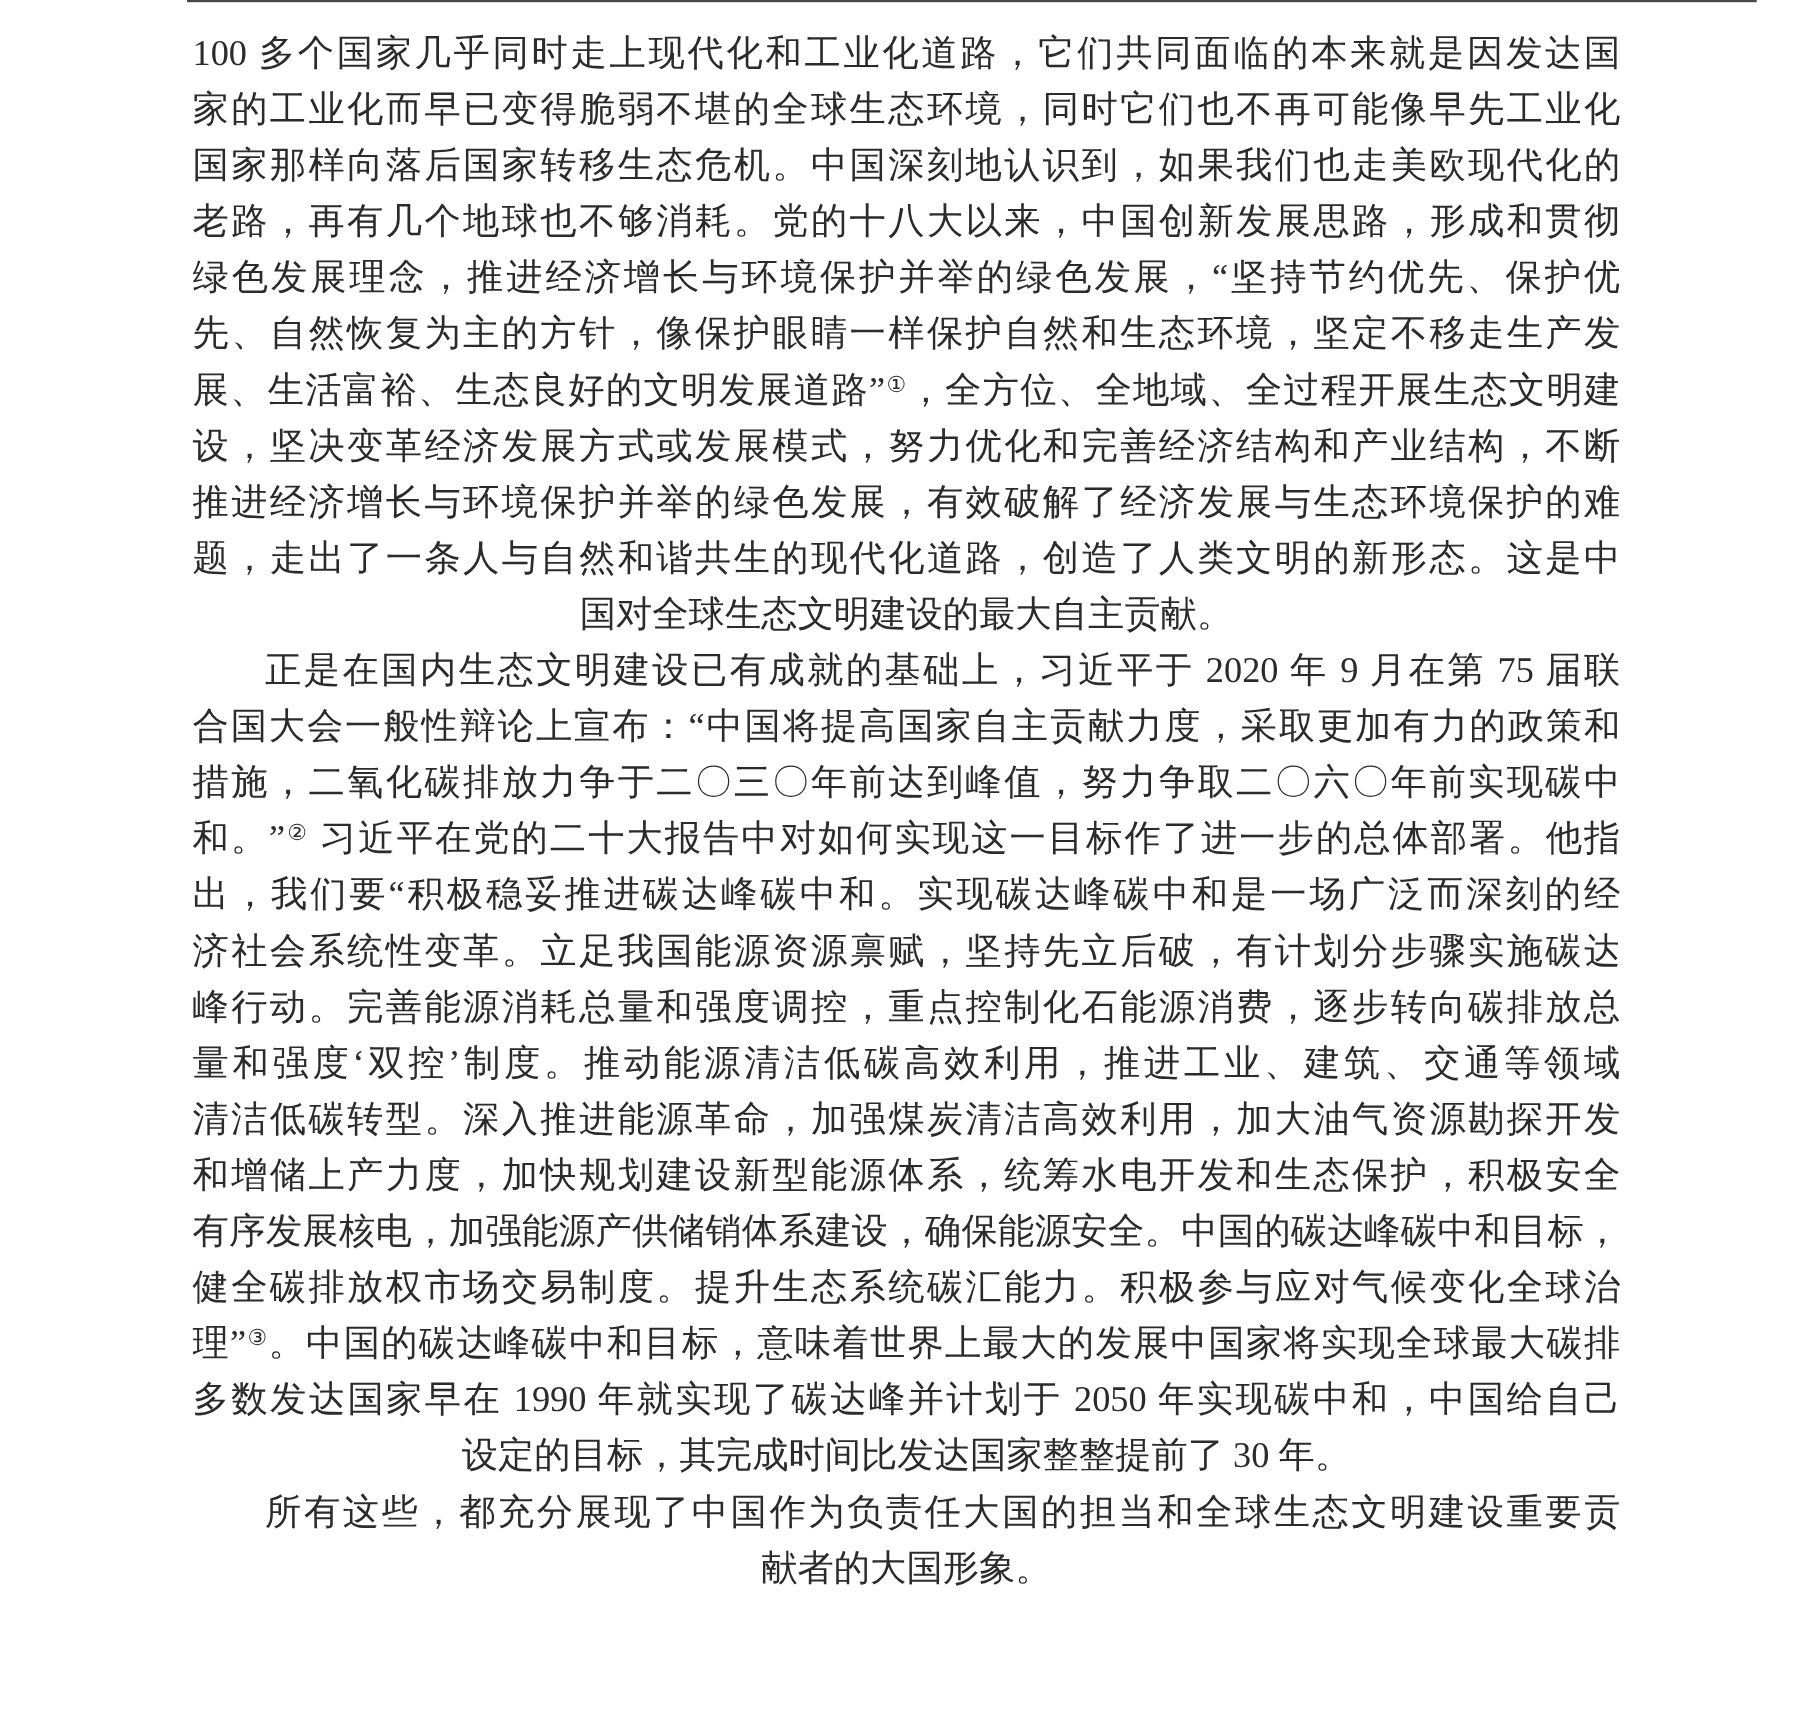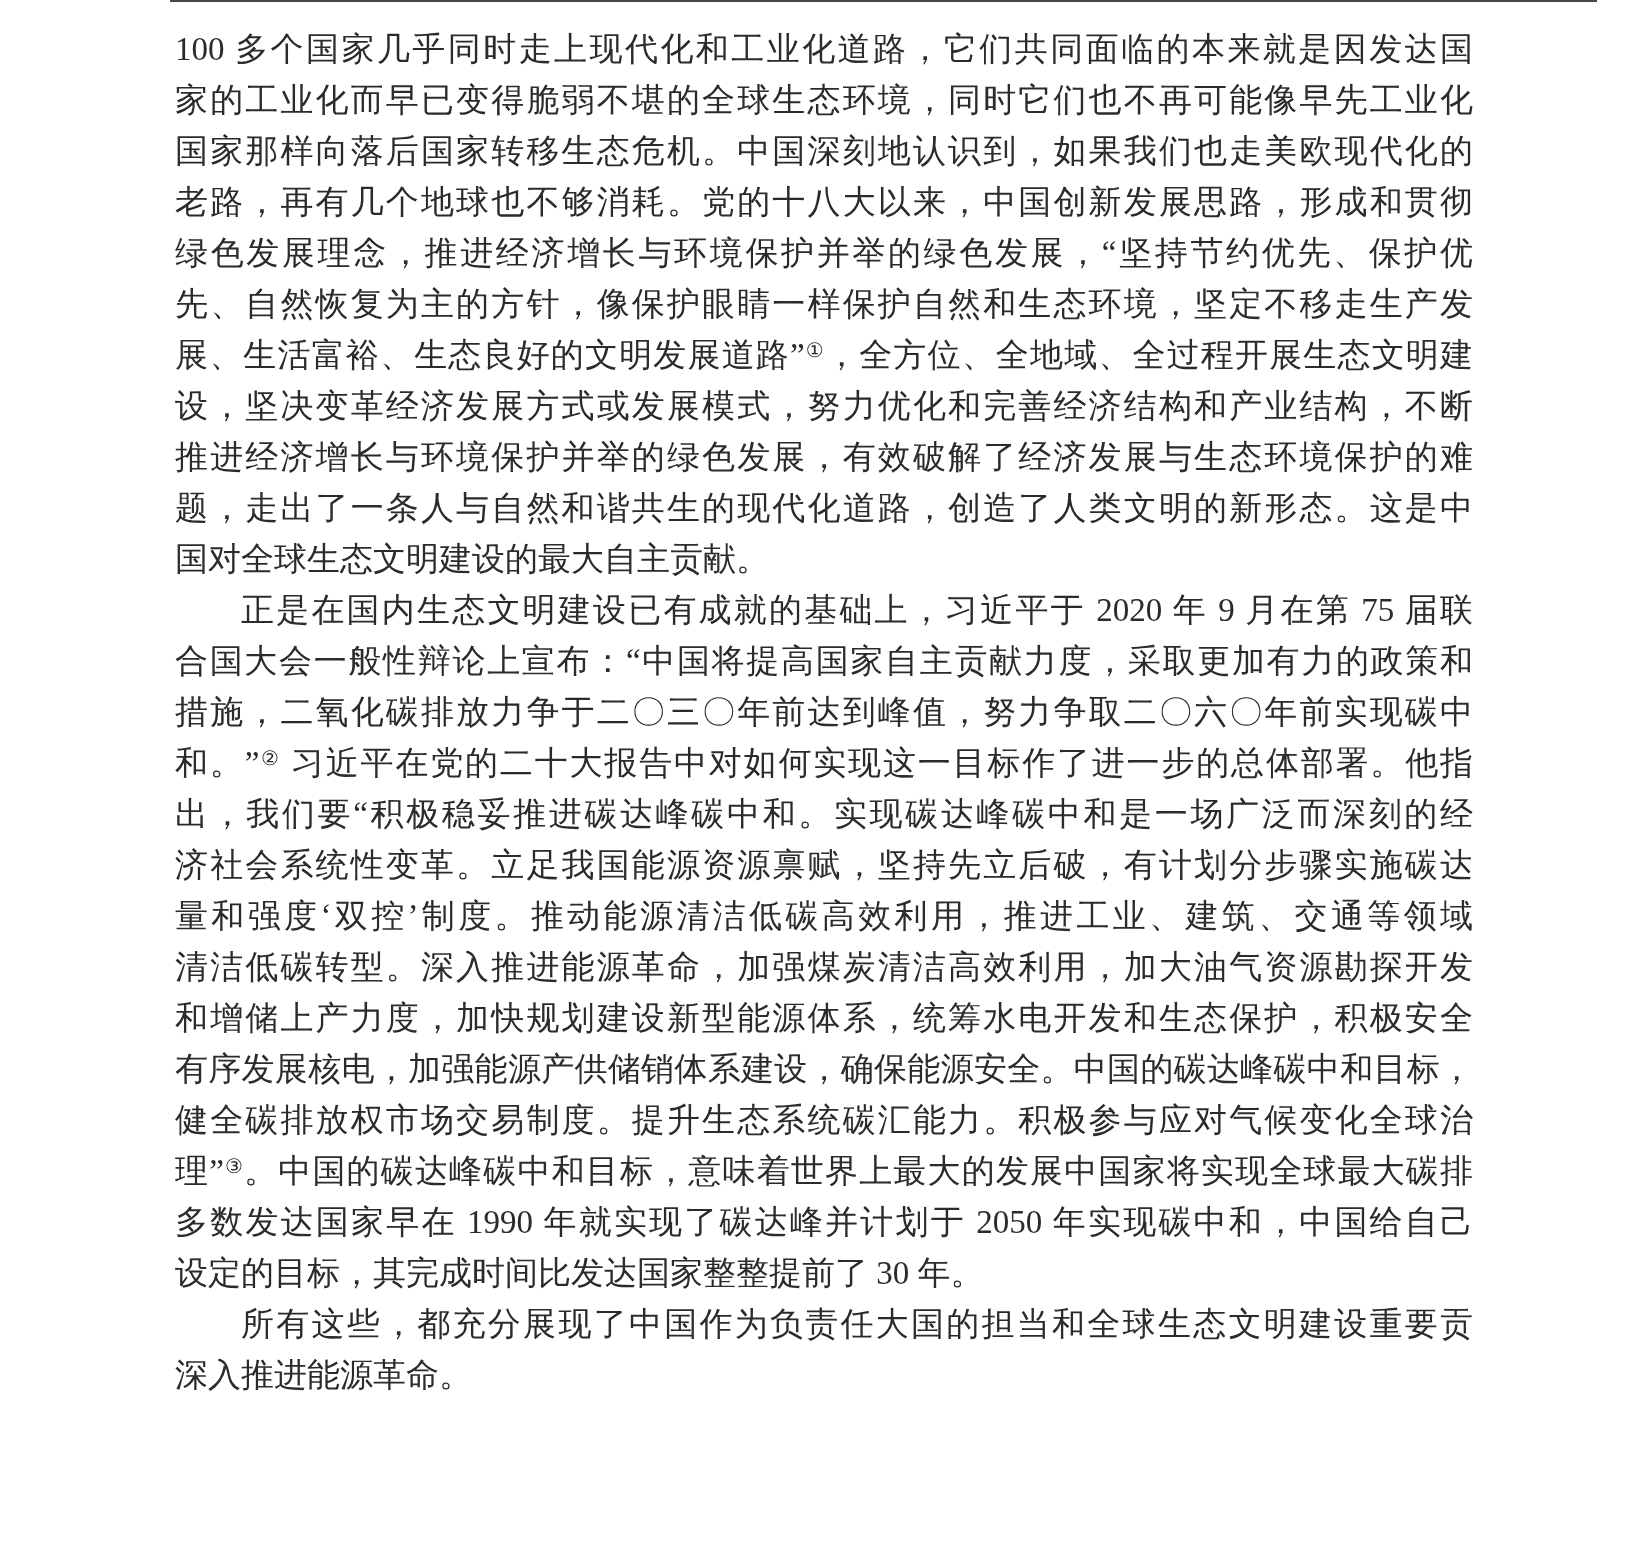--- a/index.html
+++ b/index.html
@@ -36,21 +36,21 @@
   }
   .line {
     height: 51px;
     line-height: 51px;
     text-align: justify;
     text-align-last: justify;
     text-justify: inter-character;
     overflow: hidden;
   }
   .line.short {
-    text-align: left;
+    text-align: center;
     text-align-last: auto;
   }
   .line.indent {
     text-indent: 66px;
   }
   .line sup {
     font-size: 20px;
     line-height: 0;
     vertical-align: 9px;
   }
@@ -76,28 +76,29 @@
     <div class="line short">国对全球生态文明建设的最大自主贡献。</div>
   </div>
 
   <div class="paragraph">
     <div class="line indent">正是在国内生态文明建设已有成就的基础上，习近平于 2020 年 9 月在第 75 届联</div>
     <div class="line">合国大会一般性辩论上宣布：“中国将提高国家自主贡献力度，采取更加有力的政策和</div>
     <div class="line">措施，二氧化碳排放力争于二〇三〇年前达到峰值，努力争取二〇六〇年前实现碳中</div>
     <div class="line">和。”<sup>②</sup> 习近平在党的二十大报告中对如何实现这一目标作了进一步的总体部署。他指</div>
     <div class="line">出，我们要“积极稳妥推进碳达峰碳中和。实现碳达峰碳中和是一场广泛而深刻的经</div>
     <div class="line">济社会系统性变革。立足我国能源资源禀赋，坚持先立后破，有计划分步骤实施碳达</div>
+    <div class="line">峰行动。完善能源消耗总量和强度调控，重点控制化石能源消费，逐步转向碳排放总</div>
     <div class="line">量和强度‘双控’制度。推动能源清洁低碳高效利用，推进工业、建筑、交通等领域</div>
     <div class="line">清洁低碳转型。深入推进能源革命，加强煤炭清洁高效利用，加大油气资源勘探开发</div>
     <div class="line">和增储上产力度，加快规划建设新型能源体系，统筹水电开发和生态保护，积极安全</div>
     <div class="line">有序发展核电，加强能源产供储销体系建设，确保能源安全。中国的碳达峰碳中和目标，</div>
     <div class="line">健全碳排放权市场交易制度。提升生态系统碳汇能力。积极参与应对气候变化全球治</div>
     <div class="line">理”<sup>③</sup>。中国的碳达峰碳中和目标，意味着世界上最大的发展中国家将实现全球最大碳排</div>
     <div class="line">多数发达国家早在 1990 年就实现了碳达峰并计划于 2050 年实现碳中和，中国给自己</div>
     <div class="line short">设定的目标，其完成时间比发达国家整整提前了 30 年。</div>
   </div>
 
   <div class="paragraph">
     <div class="line indent">所有这些，都充分展现了中国作为负责任大国的担当和全球生态文明建设重要贡</div>
-    <div class="line short">深入推进能源革命。</div>
+    <div class="line short">献者的大国形象。</div>
   </div>
 
 </div>
 
 </body></html>

